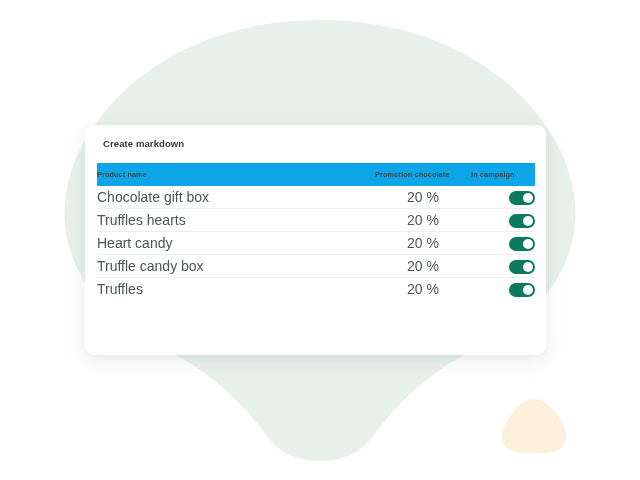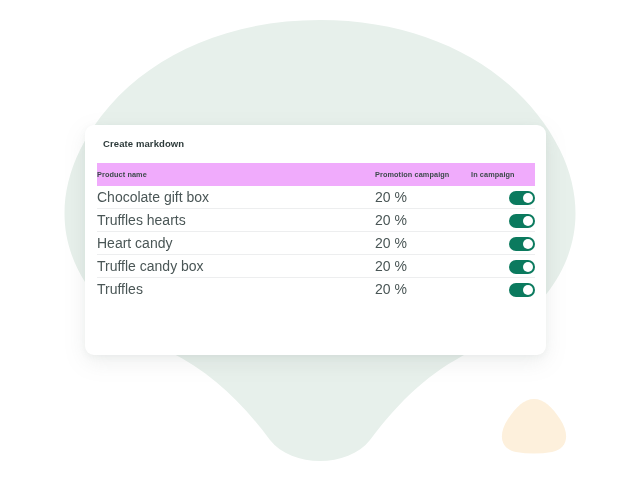--- a/index.html
+++ b/index.html
@@ -53,21 +53,21 @@
   #product-table {
     position: absolute;
     left: 12px;
     top: 38px;
     width: 438px;
     border-collapse: collapse;
     table-layout: fixed;
   }
 
   #product-table thead tr {
-    background: #f0abfc;
+    background: #0ea5e9;
   }
 
   #product-table th {
     font-size: 7.3px;
     font-weight: bold;
     color: #3c4a4a;
     padding: 7px 0 7px 0;
     text-align: left;
     letter-spacing: 0.1px;
     white-space: nowrap;
@@ -81,21 +81,21 @@
     font-size: 14px;
     color: #4a5656;
     padding: 0;
     height: 22px;
     vertical-align: middle;
     border-bottom: 1px solid #edeeef;
     white-space: nowrap;
   }
 
   td.cell-name { padding-left: 8px; }
-  td.cell-disc { text-align: left; color: #5a6666; font-size: 7.6px; }
+  td.cell-disc { text-align: center; color: #5a6666; font-size: 7.6px; }
   td.cell-camp { text-align: right; padding-right: 2px; }
 
   #product-table tbody tr:last-child td {
     border-bottom: none;
   }
 
   
   .toggle {
     display: inline-block;
     width: 26px;
@@ -139,21 +139,21 @@
 </svg>
 
 <div id="card">
 
   <div id="card-title">Create markdown</div>
 
   <table id="product-table">
     <thead>
       <tr>
         <th class="col-name">Product name</th>
-        <th class="col-disc">Promotion campaign</th>
+        <th class="col-disc">Promotion chocolate</th>
         <th class="col-camp">In campaign</th>
       </tr>
     </thead>
     <tbody id="table-body">
         <tr>
           <td class="cell-name">Chocolate gift box</td>
           <td class="cell-disc">20 %</td>
           <td class="cell-camp"><span class="toggle" style="background: rgb(11, 122, 94);"><span class="knob"></span></span></td>
         </tr>
         <tr>

